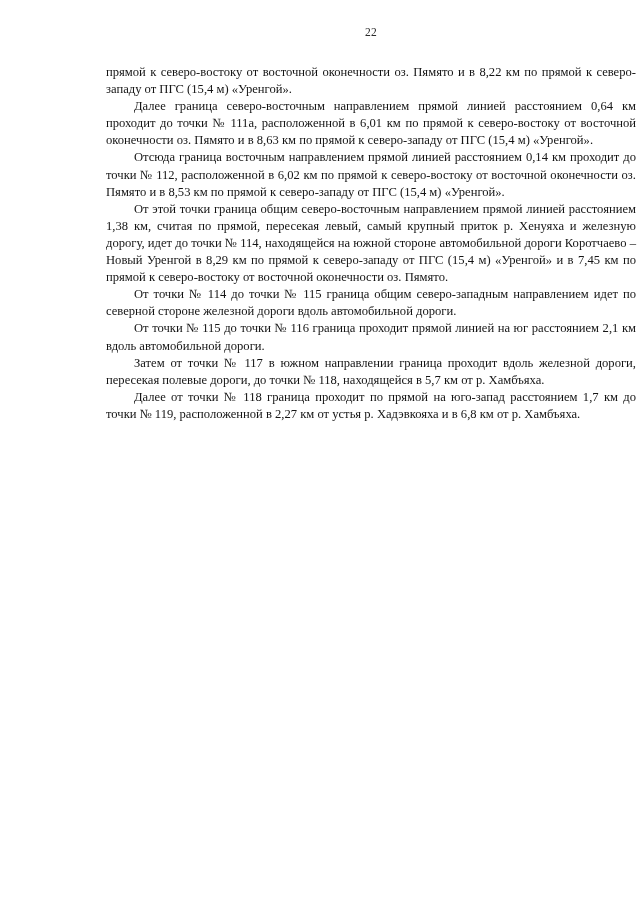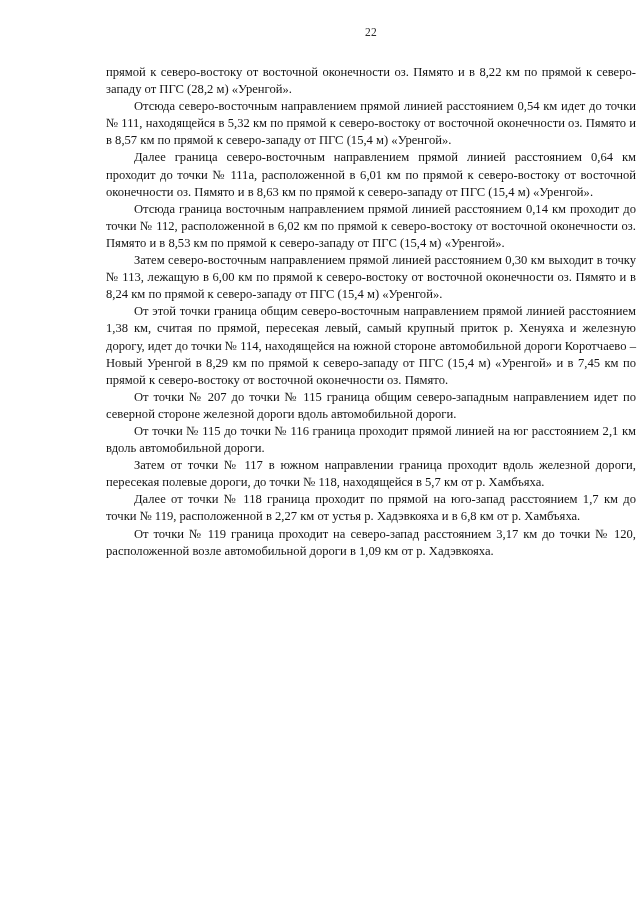--- a/index.html
+++ b/index.html
@@ -46,25 +46,22 @@
   .para.no-indent {
     text-indent: 0;
   }
 </style>
 </head>
 <body>
 
 <div class="page">
   <div class="page-number">22</div>
   <div class="body-text">
-    <p class="para no-indent">прямой к северо-востоку от восточной оконечности оз. Пямято и в 8,22 км по прямой к северо-западу от ПГС (28,2 м) «Уренгой».</p>
-    <p class="para">Отсюда северо-восточным направлением прямой линией расстоянием 0,54 км идет до точки № 111, находящейся в 5,32 км по прямой к северо-востоку от восточной оконечности оз. Пямято и в 8,57 км по прямой к северо-западу от ПГС (15,4 м) «Уренгой».</p>
+    <p class="para no-indent">прямой к северо-востоку от восточной оконечности оз. Пямято и в 8,22 км по прямой к северо-западу от ПГС (15,4 м) «Уренгой».</p>
     <p class="para">Далее граница северо-восточным направлением прямой линией расстоянием 0,64 км проходит до точки № 111а, расположенной в 6,01 км по прямой к северо-востоку от восточной оконечности оз. Пямято и в 8,63 км по прямой к северо-западу от ПГС (15,4 м) «Уренгой».</p>
     <p class="para">Отсюда граница восточным направлением прямой линией расстоянием 0,14 км проходит до точки № 112, расположенной в 6,02 км по прямой к северо-востоку от восточной оконечности оз. Пямято и в 8,53 км по прямой к северо-западу от ПГС (15,4 м) «Уренгой».</p>
-    <p class="para">Затем северо-восточным направлением прямой линией расстоянием 0,30 км выходит в точку № 113, лежащую в 6,00 км по прямой к северо-востоку от восточной оконечности оз. Пямято и в 8,24 км по прямой к северо-западу от ПГС (15,4 м) «Уренгой».</p>
     <p class="para">От этой точки граница общим северо-восточным направлением прямой линией расстоянием 1,38 км, считая по прямой, пересекая левый, самый крупный приток р. Хенуяха и железную дорогу, идет до точки № 114, находящейся на южной стороне автомобильной дороги Коротчаево – Новый Уренгой в 8,29 км по прямой к северо-западу от ПГС (15,4 м) «Уренгой» и в 7,45 км по прямой к северо-востоку от восточной оконечности оз. Пямято.</p>
-    <p class="para">От точки № 207 до точки № 115 граница общим северо-западным направлением идет по северной стороне железной дороги вдоль автомобильной дороги.</p>
+    <p class="para">От точки № 114 до точки № 115 граница общим северо-западным направлением идет по северной стороне железной дороги вдоль автомобильной дороги.</p>
     <p class="para">От точки № 115 до точки № 116 граница проходит прямой линией на юг расстоянием 2,1 км вдоль автомобильной дороги.</p>
     <p class="para">Затем от точки № 117 в южном направлении граница проходит вдоль железной дороги, пересекая полевые дороги, до точки № 118, находящейся в 5,7 км от р. Хамбъяха.</p>
     <p class="para">Далее от точки № 118 граница проходит по прямой на юго-запад расстоянием 1,7 км до точки № 119, расположенной в 2,27 км от устья р. Хадэвкояха и в 6,8 км от р. Хамбъяха.</p>
-    <p class="para">От точки № 119 граница проходит на северо-запад расстоянием 3,17 км до точки № 120, расположенной возле автомобильной дороги в 1,09 км от р. Хадэвкояха.</p>
   </div>
 </div>
 
 </body></html>

